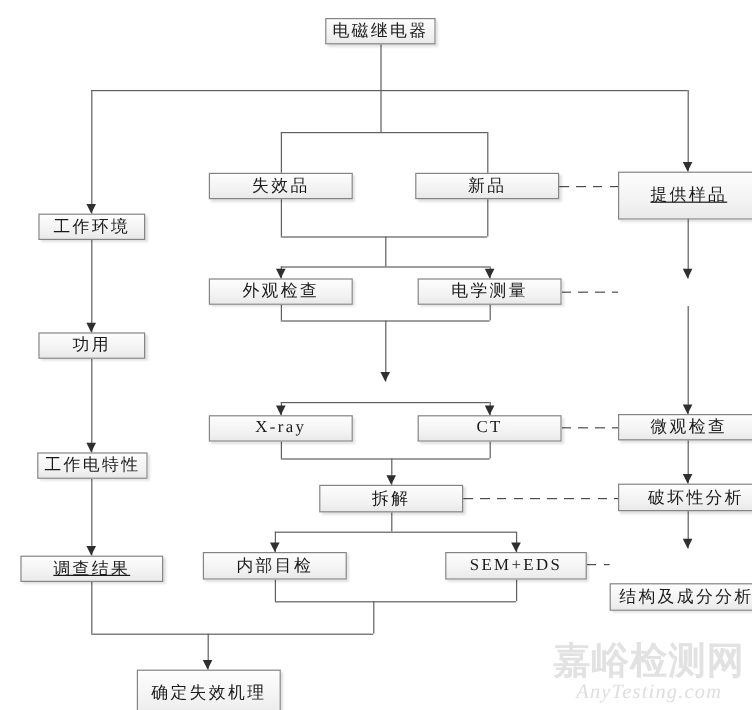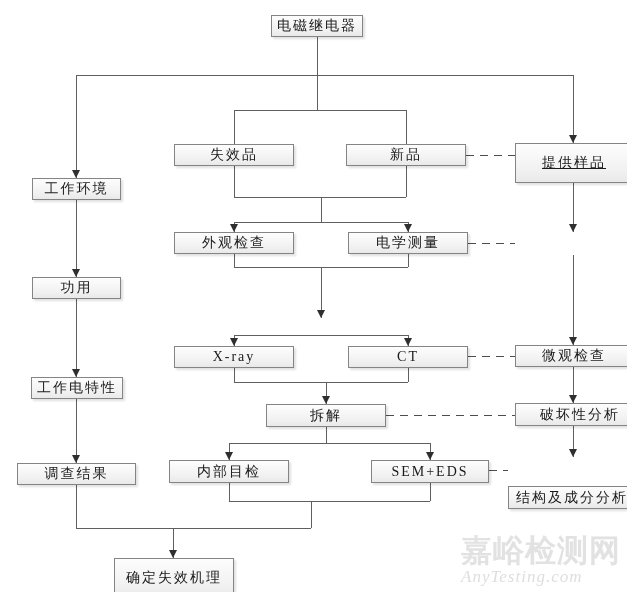--- a/index.html
+++ b/index.html
@@ -19,21 +19,21 @@
   }
   .seg{position:absolute;}
   .seg.h.solid{height:1px;background:#5f5f5f;}
   .seg.v.solid{width:1px;background:#5f5f5f;}
   .seg.h.dashed{height:1px;background:repeating-linear-gradient(to right,#4d4d4d 0 8px,transparent 8px 14px);}
   .arrow{
     position:absolute;width:0;height:0;
     border-left:4px solid transparent;border-right:4px solid transparent;
     border-top:8px solid #2f2f2f;
   }
-  .watermark{position:absolute;right:6px;bottom:4px;text-align:left;user-select:none;}
+  .watermark{position:absolute;right:6px;bottom:4px;text-align:center;user-select:none;}
   .wm1{
     font-family:"Liberation Sans","DejaVu Sans",sans-serif;
     font-weight:bold;font-size:31px;line-height:31px;color:#e2e2e2;letter-spacing:1px;
   }
   .wm2{
     font-family:"Liberation Serif","DejaVu Serif",serif;
     font-style:italic;font-size:17px;line-height:22px;color:#dedede;letter-spacing:1px;
   }
 </style>
 </head>
@@ -116,21 +116,21 @@
       <div class="node" style="left: 16px; top: 178px; width: 89px; height: 22px;">工作环境</div>
       <div class="node" style="left: 332px; top: 232px; width: 120px; height: 22px;">电学测量</div>
       <div class="node" style="left: 158px; top: 232px; width: 120px; height: 22px;">外观检查</div>
       <div class="node" style="left: 16px; top: 277px; width: 89px; height: 22px;">功用</div>
       <div class="node" style="left: 158px; top: 346px; width: 120px; height: 22px;">X-ray</div>
       <div class="node" style="left: 332px; top: 346px; width: 120px; height: 22px;">CT</div>
       <div class="node" style="left: 499px; top: 345px; width: 118px; height: 22px;">微观检查</div>
       <div class="node" style="left: 15px; top: 377px; width: 92px; height: 22px;">工作电特性</div>
       <div class="node" style="left: 250px; top: 404px; width: 120px; height: 23px;">拆解</div>
       <div class="node" style="left: 499px; top: 403px; width: 130px; height: 23px;">破坏性分析</div>
-      <div class="node" style="left: 1px; top: 463px; width: 119px; height: 22px;">调查结果</div>
+      <div class="node" style="left: 1px; top: 463px; width: 119px; height: 22px; text-decoration: underline;">调查结果</div>
       <div class="node" style="left: 153px; top: 460px; width: 120px; height: 23px;">内部目检</div>
       <div class="node" style="left: 355px; top: 460px; width: 118px; height: 23px;">SEM+EDS</div>
       <div class="node" style="left: 492px; top: 457px; width: 128px; height: 23px; margin-top: 29px;">结构及成分分析</div>
       <div class="node" style="left: 98px; top: 558px; width: 120px; height: 40px;">确定失效机理</div>
     </div>
   <div class="watermark">
     <div class="wm1">嘉峪检测网</div>
     <div class="wm2">AnyTesting.com</div>
   </div>
 </div>

